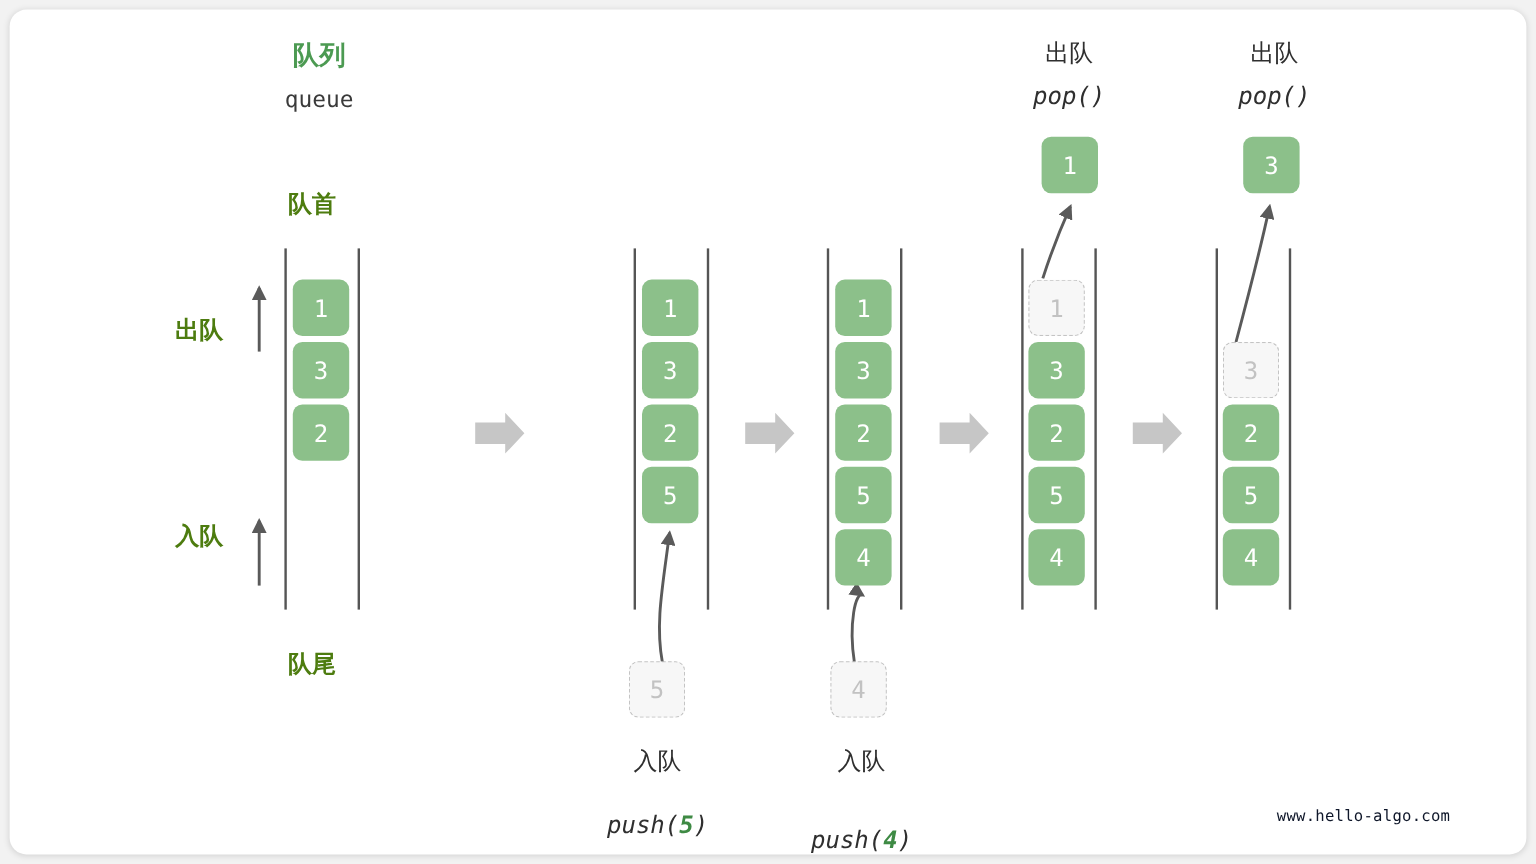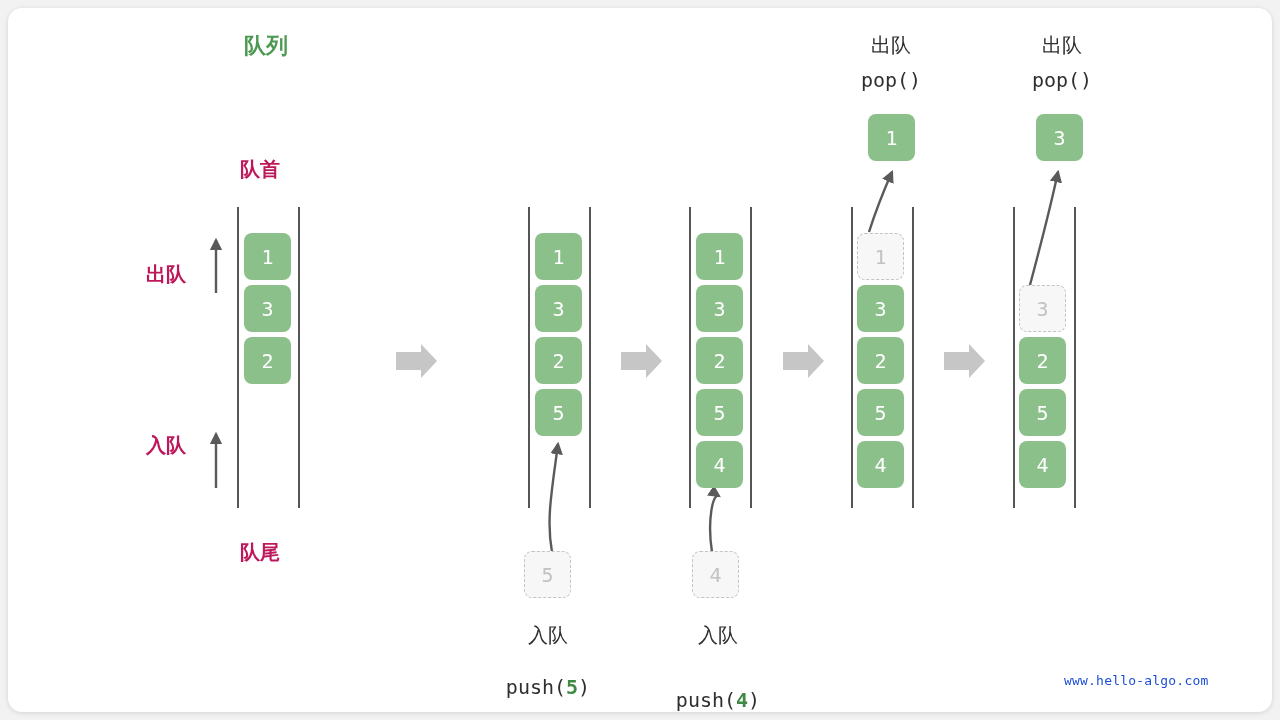--- a/index.html
+++ b/index.html
@@ -27,23 +27,23 @@
     width: 1264px;
     height: 704px;
     background: #ffffff;
     border-radius: 14px;
     box-shadow: 0 1px 5px rgba(0,0,0,0.13);
   }
   .abs { position: absolute; }
 
   
   .cn-label {
-    font-family: Liberation Mono, monospace;
+    font-family: Liberation Sans, sans-serif;
     font-weight: bold;
-    color: #be185d;
+    color: #4d7c0f;
     font-size: 20px;
     line-height: 26px;
     white-space: nowrap;
   }
   .cn-title {
     font-family: "Liberation Sans", "DejaVu Sans", sans-serif;
     font-weight: bold;
     color: #4c9a52;
     font-size: 22px;
     line-height: 28px;
@@ -66,26 +66,27 @@
     white-space: nowrap;
     text-align: center;
   }
   .op-code {
     font-family: "DejaVu Sans Mono", "Liberation Mono", monospace;
     color: #2f2f2f;
     font-size: 20px;
     line-height: 28px;
     white-space: nowrap;
     text-align: center;
+    font-style: italic;
   }
   .op-code .num { color: #3e8a44; font-weight: bold; }
   .watermark {
     font-family: "DejaVu Sans Mono", "Liberation Mono", monospace;
     font-size: 13px;
-    color: #1d4ed8;
+    color: #0f172a;
     white-space: nowrap;
     letter-spacing: 0.2px;
   }
 
   
   .rail {
     position: absolute;
     width: 1.6px;
     background: #555555;
   }
@@ -170,20 +171,21 @@
     </g>
     <g>
       <path d="M 783 352 L 808 352 L 808 344 L 824 361 L 808 378 L 808 370 L 783 370 Z" fill="#c6c6c6"></path>
     </g>
     <g>
       <path d="M 944 352 L 969 352 L 969 344 L 985 361 L 969 378 L 969 370 L 944 370 Z" fill="#c6c6c6"></path>
     </g>
   </svg>
 
   <div class="abs cn-title" style="left:186px; top:32px; width:160px;">队列</div>
+  <div class="abs mono" style="left:186px; top:70px; width:160px;">queue</div>
 
   <div class="abs cn-label" style="left:240px; top:158px;">队首</div>
   <div class="abs cn-label" style="left:240px; top:541px;">队尾</div>
   <div class="abs cn-label" style="left:146px; top:263px;">出队</div>
   <div class="abs cn-label" style="left:146px; top:434px;">入队</div>
 
   <div>
     <div class="rail abs" style="left:237px; top:207px; height:301px;"></div>
     <div class="rail abs" style="left:298px; top:207px; height:301px;"></div>
     <div class="cell" style="left:244px; top:233px;">1</div>

